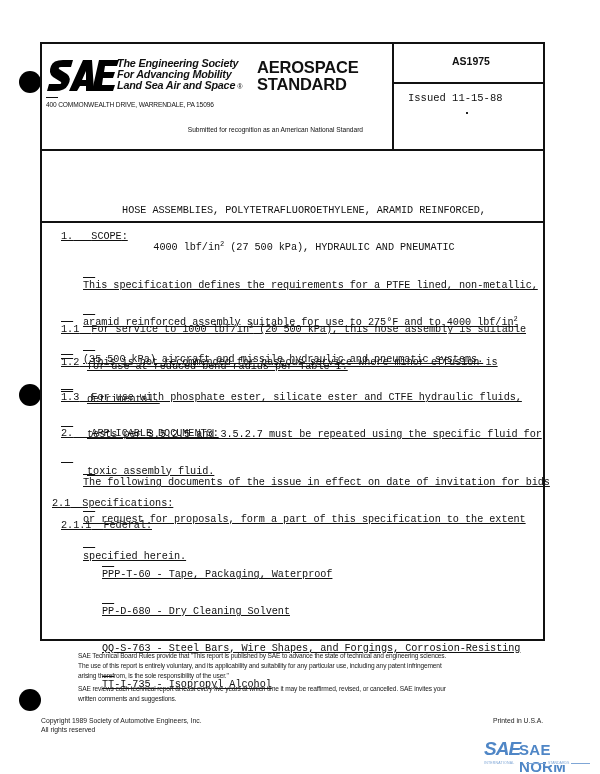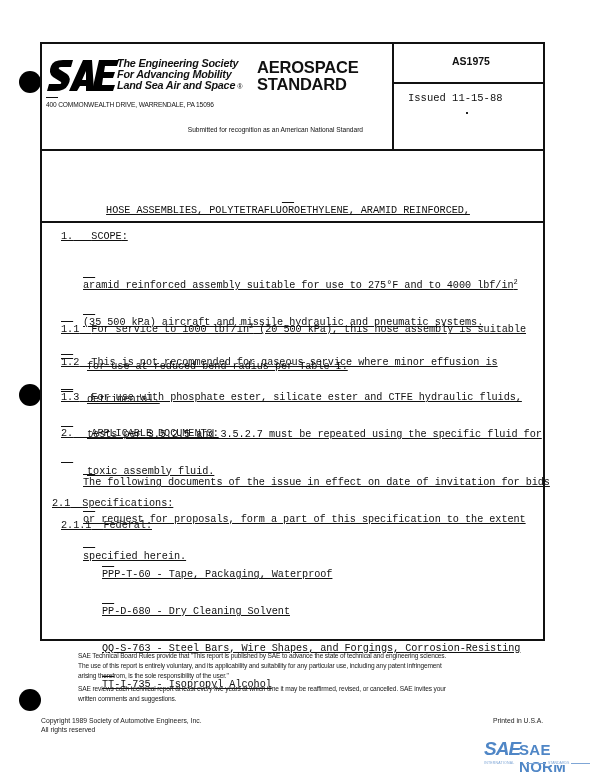--- a/index.html
+++ b/index.html
@@ -14,21 +14,21 @@
   
   .sae-logo { position:absolute; left:47px; top:60px; width:72px; height:32px; }
   .tagline { position:absolute; left:117px; top:58px; font-size:10.8px; line-height:11.2px; font-weight:bold; font-style:italic; letter-spacing:-0.2px; }
   .address { position:absolute; left:46px; top:101px; font-size:6.6px; letter-spacing:-0.15px; }
   .addr-rule { position:absolute; left:46px; top:97px; width:12px; height:1px; background:#111; }
   .aero-title { position:absolute; left:257px; top:59px; font-size:16.5px; line-height:17px; font-weight:bold; letter-spacing:-0.2px; }
   .docnum { position:absolute; left:393px; top:55px; width:156px; text-align:center; font-size:10.5px; font-weight:bold; }
   .issued { position:absolute; left:408px; top:92px; font-family:"Liberation Mono", monospace; font-size:10.5px; }
   .submitted { position:absolute; left:0; top:126px; width:393px; text-align:right; font-size:6.6px; padding-right:0; }
 
-  .doc-title { position:absolute; left:40px; top:181px; width:496px; text-align:center;text-decoration:underline; }
+  .doc-title { position:absolute; left:56px; top:181px; width:496px; text-align:center; }
 
   .sec { position:absolute;text-decoration:underline; }
   .notice { position:absolute; left:78px; font-size:6.6px; line-height:9.8px; letter-spacing:-0.15px; color:#222; }
   .copyright { position:absolute; left:41px; top:717px; font-size:6.8px; line-height:8.5px; color:#222; }
   .printed { position:absolute; left:493px; top:717px; font-size:6.8px; color:#222; }
 
   .wm { position:absolute; left:484px; top:738px; width:110px; height:30px; }
   .wm-sae { position:absolute; left:0; top:0; font-size:19px; font-weight:bold; font-style:italic; color:#4f86c6; letter-spacing:-1px; }
   .wm-norm { position:absolute; left:35px; top:3px; font-size:15px; font-weight:bold; color:#4f86c6; letter-spacing:0.3px; }
   .wm-sub1 { position:absolute; left:0; top:23px; font-size:3.5px; color:#7fa6d6; letter-spacing:0.2px; }
@@ -82,25 +82,27 @@
 
   <div class="docnum">AS1975</div>
   <div class="issued">Issued 11-15-88</div>
   <div class="abs" style="left:466px; top:112px; width:1.5px; height:1.5px; background:#222;"></div>
 
   <div class="submitted"><span style="margin-right:30px;">Submitted for recognition as an American National Standard</span></div>
 </div>
 
 <div class="doc-title mono">
   <div>HOSE ASSEMBLIES, POLYTETRAFLUOROETHYLENE, ARAMID REINFORCED,</div>
+  <div><span>4000 lbf/in</span><span class="sup">2</span><span> (27 500 kPa), HYDRAULIC AND PNEUMATIC</span></div>
 </div>
 
 <div class="sec mono" style="left:61px; top:231px;"><span>1.</span>   <span class="u">SCOPE</span><span>:</span></div>
 
 <div class="sec mono" style="left:83px; top:256px;">
+  <div>This specification defines the requirements for a PTFE lined, non-metallic,</div>
   <div><span>aramid reinforced assembly suitable for use to 275°F and to 4000 lbf/in</span><span class="sup">2</span></div>
   <div>(35 500 kPa) aircraft and missile hydraulic and pneumatic systems.</div>
 </div>
 
 <div class="sec mono" style="left:61px; top:300px;">
   <div><span>1.1</span>  <span>For service to 1000 lbf/in</span><span class="sup">2</span><span> (20 500 kPa), this hose assembly is suitable</span></div>
   <div style="padding-left:26px;">for use at reduced bend radius per Table I.</div>
 </div>
 
 <div class="sec mono" style="left:61px; top:333px;">

